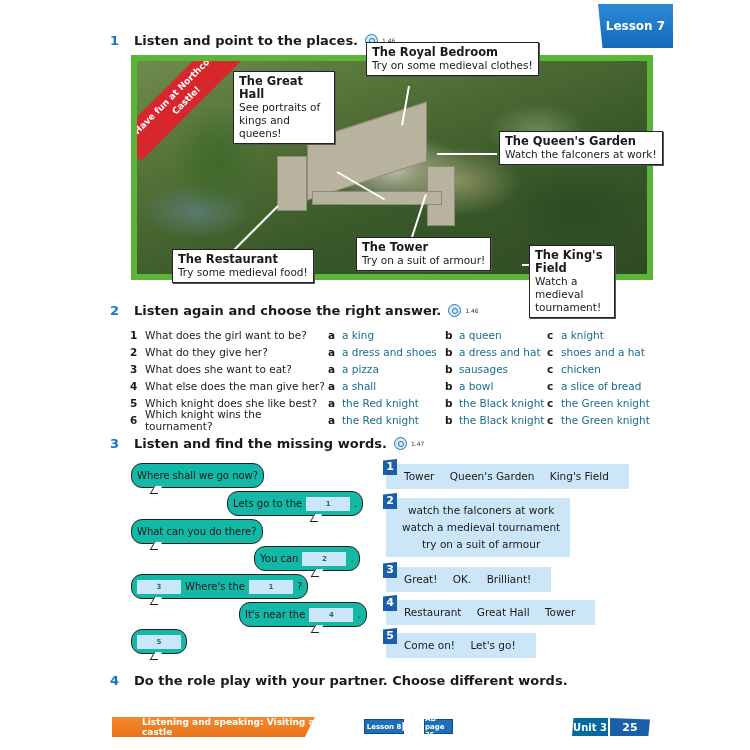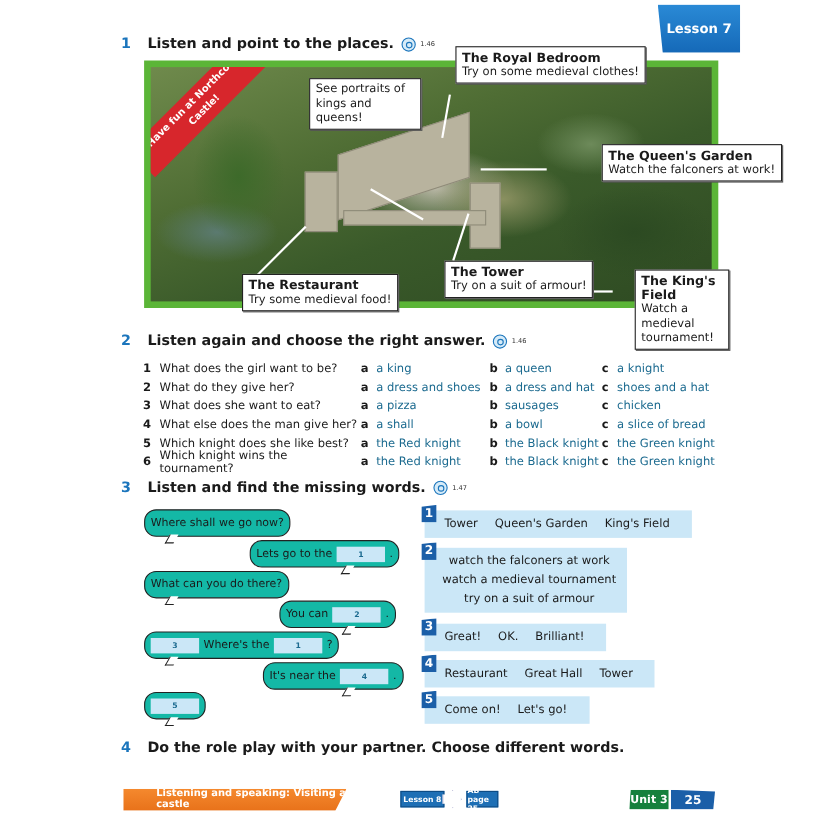--- a/index.html
+++ b/index.html
@@ -15,41 +15,41 @@
     background:
       radial-gradient(ellipse 70px 40px at 400px 70px, #6d8a5a 0%, transparent 70%),
       radial-gradient(ellipse 90px 50px at 320px 120px, #8a9060 0%, transparent 70%),
       radial-gradient(ellipse 120px 60px at 260px 110px, #b9b7a6 0%, transparent 60%),
       radial-gradient(ellipse 60px 80px at 80px 100px, #3d6a2a 0%, transparent 70%),
       radial-gradient(ellipse 80px 40px at 60px 150px, #5b7a70 0%, transparent 70%),
       radial-gradient(ellipse 100px 60px at 440px 150px, #2c4a22 0%, transparent 70%),
       linear-gradient(160deg, #6f8a4c 0%, #4f6d34 35%, #3a5a2a 60%, #2e4a22 100%); }
   .castle { position: absolute; background: #b8b39e; border: 1px solid #8e8a78; }
   .banner { position: absolute; left: -30px; top: 18px; width: 150px; height: 34px; background: #d7262c; color: #fff; font-weight: bold; font-size: 9px; text-align: center; line-height: 13px; transform: rotate(-45deg); padding-top: 4px; }
-  .callout { position: absolute; background: #fff; border: 1px solid #222; padding: 3px 5px; font-size: 10.5px; line-height: 13px; box-shadow: 1px 1px 0 #555; margin-left: 48px; }
+  .callout { position: absolute; background: #fff; border: 1px solid #222; padding: 3px 5px; font-size: 10.5px; line-height: 13px; box-shadow: 1px 1px 0 #555; }
   .callout .cname { font-weight: bold; font-size: 11.5px; display: block; }
   .arrow { position: absolute; height: 2px; background: #fff; transform-origin: 0 50%; }
   .q-table { position: absolute; left: 130px; top: 326px; font-size: 10.5px; }
   .q-row { display: flex; height: 17px; align-items: center; }
   .q-num { width: 15px; font-weight: bold; }
   .q-text { width: 183px; }
   .opt-letter { width: 14px; font-weight: bold; }
   .opt-a { width: 103px; color: #1b6a8f; }
   .opt-b { width: 88px; color: #1b6a8f; }
   .opt-c { color: #1b6a8f; }
   .bubble { position: absolute; border: 1.5px solid #222; border-radius: 11px; background: #14b8a6; height: 25px; font-size: 10px; display: flex; align-items: center; padding: 0 5px; gap: 4px; white-space: nowrap; }
   .bubble .tail { position: absolute; bottom: -7px; width: 8px; height: 8px; background: #fff; border-left: 1.5px solid #222; border-bottom: 1.5px solid #222; transform: skewX(-30deg); }
   .gap { display: inline-block; background: #cbe7f7; width: 44px; height: 14px; font-size: 7px; color: #1b6a8f; text-align: center; line-height: 14px; font-weight: bold; }
   .wordbox { position: absolute; left: 386px; background: #cbe7f7; font-size: 10.5px; padding: 4px 8px 4px 18px; line-height: 17px; }
   .wordbox .wb-num { position: absolute; left: -3px; top: -5px; width: 14px; height: 16px; background: #1b5fa8; color: #fff; font-size: 11px; font-weight: bold; text-align: center; line-height: 16px; clip-path: polygon(0 10%, 100% 0, 100% 100%, 0 100%); }
   .wordbox .words span { margin-right: 12px; }
   .footer-orange { position: absolute; left: 112px; top: 717px; width: 203px; height: 20px; background: linear-gradient(#f5892e, #e8721a); color: #fff; font-size: 9px; font-weight: bold; display: flex; align-items: center; padding-left: 30px; clip-path: polygon(0 0, 100% 0, 95% 100%, 0 100%); box-shadow: 0 2px 2px #ccc; }
   .nav-link { position: absolute; top: 719px; height: 15px; background: #1e6fb5; color: #fff; font-size: 7px; font-weight: bold; display: flex; align-items: center; justify-content: center; border: 1px solid #0d4c85; }
   .nav-arrow { position: absolute; left: 402px; top: 718px; width: 18px; height: 17px; background: #fff; border: 1px solid #aac; clip-path: polygon(0 25%, 50% 25%, 50% 0, 100% 50%, 50% 100%, 50% 75%, 0 75%); }
-  .unit-tab { position: absolute; left: 572px; top: 718px; width: 36px; height: 18px; background: #15803d; color: #fff; font-size: 10px; font-weight: bold; display: flex; align-items: center; justify-content: center; clip-path: polygon(4% 0, 100% 0, 100% 100%, 0 100%); }
+  .unit-tab { position: absolute; left: 572px; top: 718px; width: 36px; height: 18px; background: #0369a1; color: #fff; font-size: 10px; font-weight: bold; display: flex; align-items: center; justify-content: center; clip-path: polygon(4% 0, 100% 0, 100% 100%, 0 100%); }
   .page-tab { position: absolute; left: 610px; top: 718px; width: 40px; height: 18px; background: #1b5fa8; color: #fff; font-size: 11px; font-weight: bold; display: flex; align-items: center; justify-content: center; clip-path: polygon(0 0, 100% 8%, 96% 100%, 0 100%); }
 </style>
 </head>
 <body>
 
 <div class="lesson-tab">Lesson 7</div>
 
 <div class="ex-title" style="top:33px;">
   <span class="ex-num">1</span>
   <span>Listen and point to the places.</span>
@@ -71,20 +71,21 @@
     <div class="arrow" style="left:275px;top:175px;width:45px;transform:rotate(-72deg);"></div>
     <div class="arrow" style="left:385px;top:203px;width:35px;"></div>
   </div>
 </div>
 
 <div class="callout" style="left:366px;top:42px;">
   <span class="cname">The Royal Bedroom</span>
   <span>Try on some medieval clothes!</span>
 </div>
 <div class="callout" style="left:233px;top:71px;width:102px;">
+  <span class="cname">The Great Hall</span>
   <span>See portraits of kings and queens!</span>
 </div>
 <div class="callout" style="left:499px;top:131px;">
   <span class="cname">The Queen's Garden</span>
   <span>Watch the falconers at work!</span>
 </div>
 <div class="callout" style="left:172px;top:249px;">
   <span class="cname">The Restaurant</span>
   <span>Try some medieval food!</span>
 </div>

